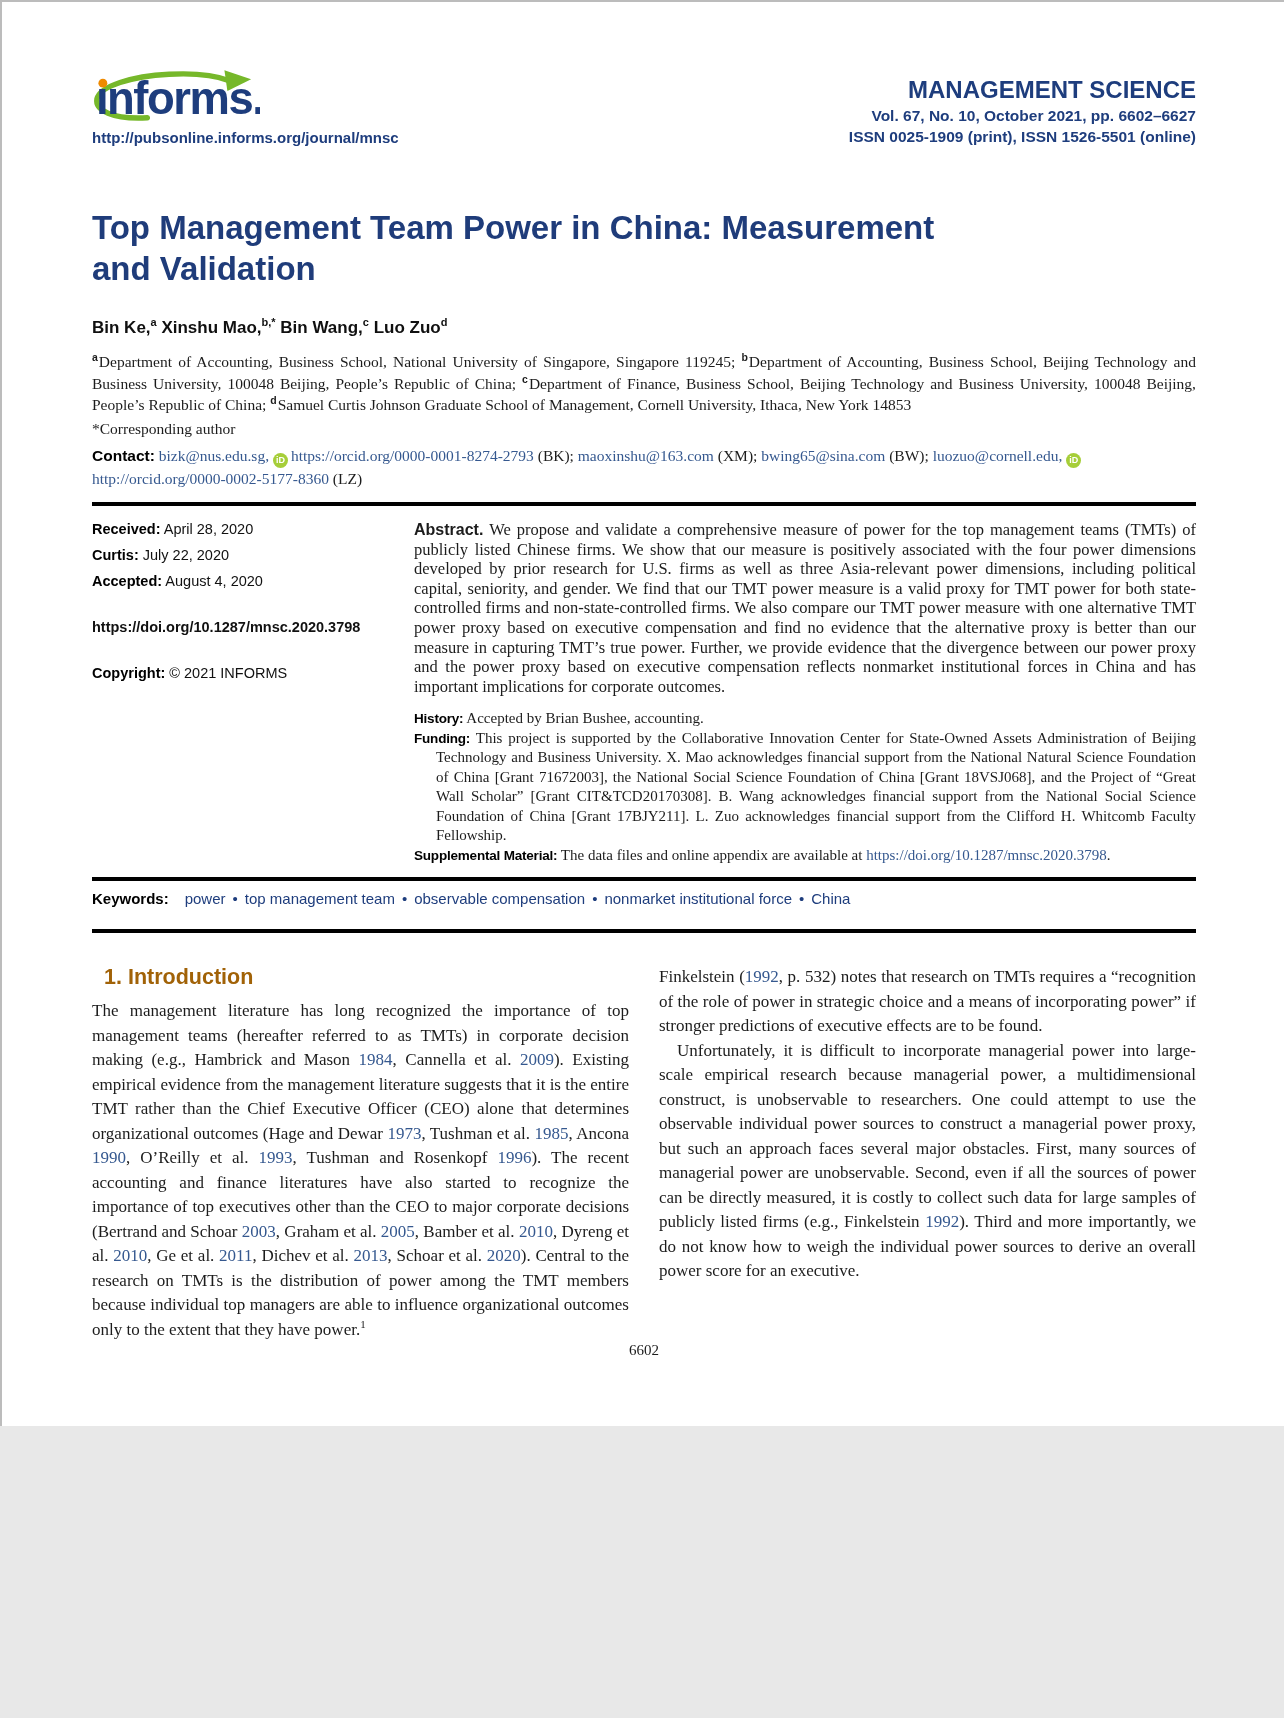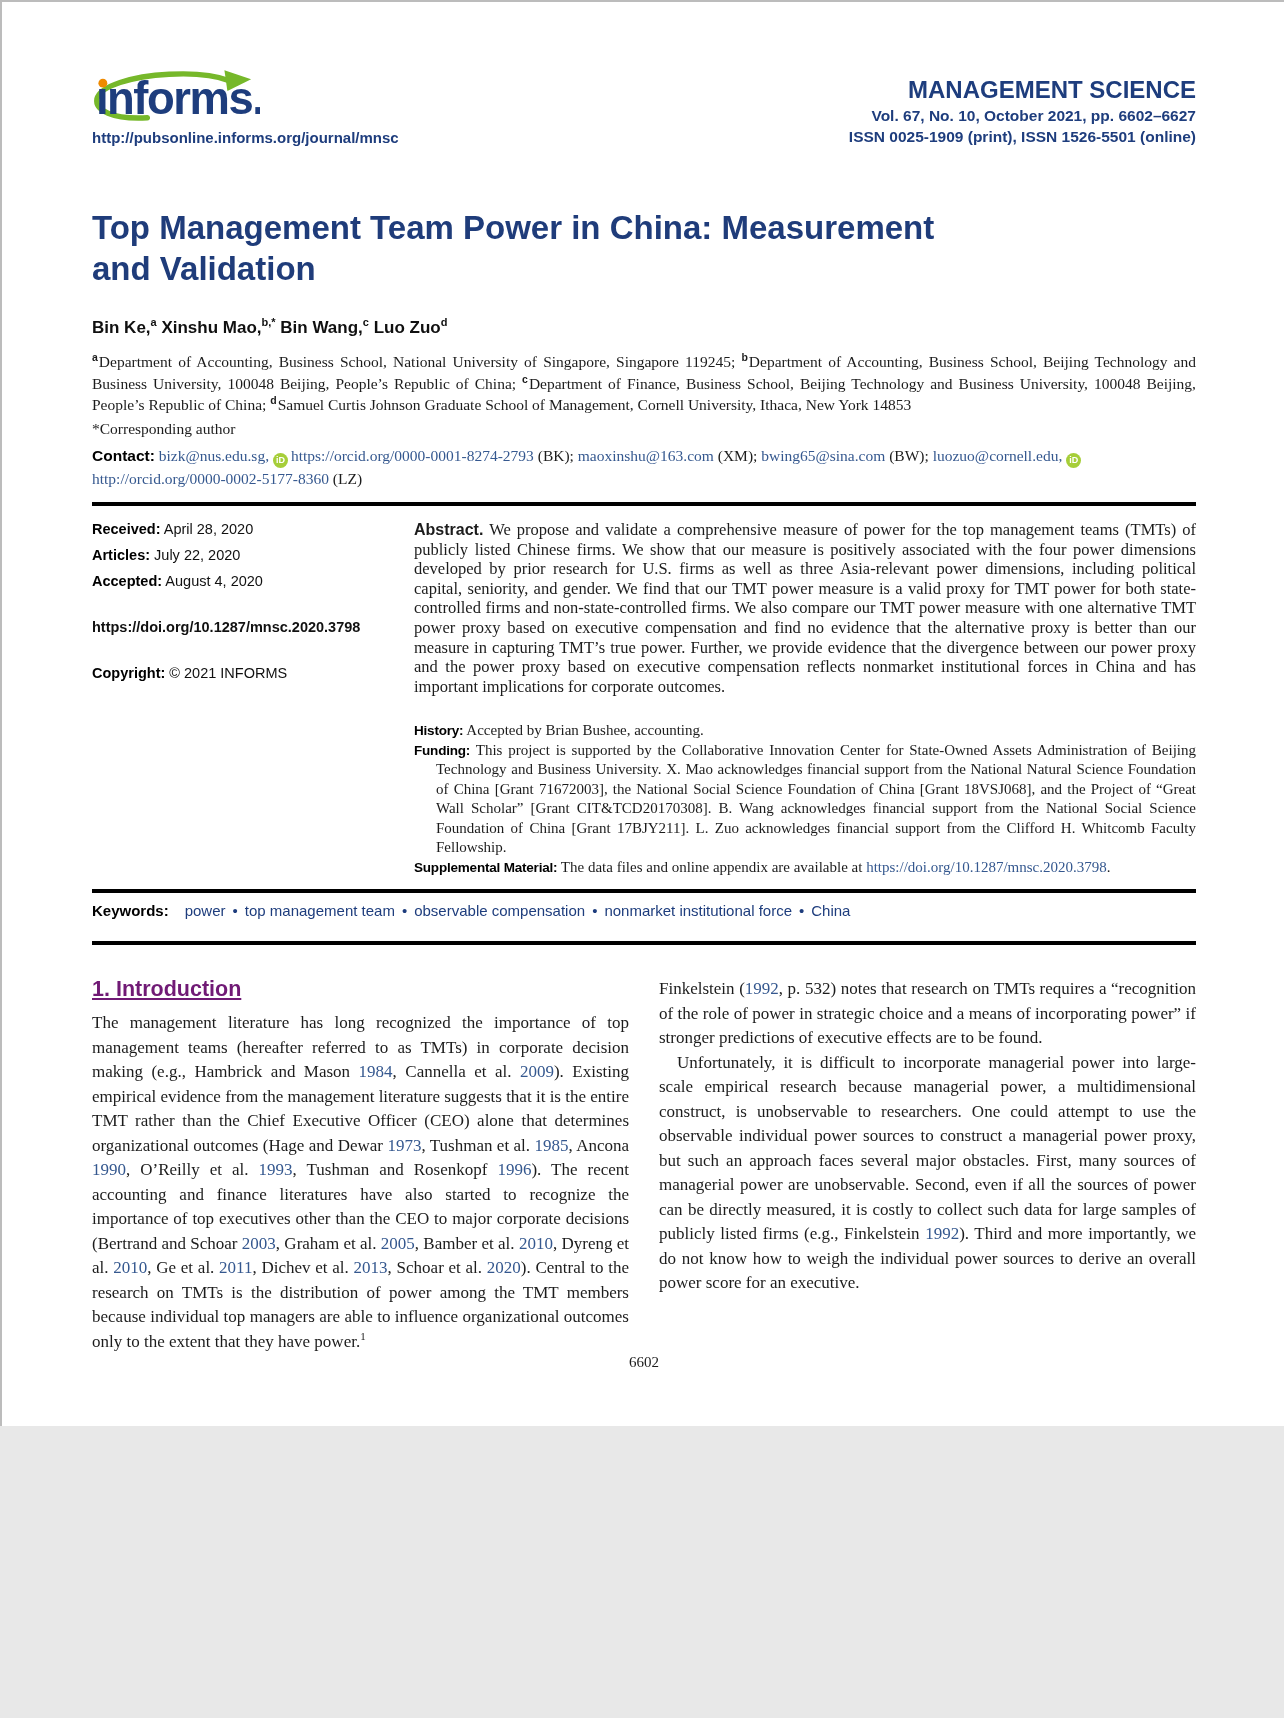--- a/index.html
+++ b/index.html
@@ -32,32 +32,32 @@
   .abs-grid{display:flex;margin-top:14px;gap:20px;}
   .meta{width:302px;flex:none;box-sizing:border-box;padding-right:24px;
         font-family:"Liberation Sans",sans-serif;font-size:14.5px;line-height:19px;color:#111;}
   .meta .row{margin-bottom:7px;}
   .meta .gap{margin-top:27px;}
   .meta .val-block{display:block;}
   .doi-link{font-weight:bold;color:#111;}
   .abscol{flex:1;min-width:0;}
   .abstract{font-size:16.5px;line-height:19.6px;text-align:justify;margin:0;}
   .ablabel{font:bold 16px "Liberation Sans",sans-serif;}
-  .notes{margin-top:25px;}
+  .notes{margin-top:13px;}
   .note{font-size:15px;line-height:19.5px;text-align:justify;margin:0;padding-left:22px;text-indent:-22px;}
   .note .lbl{font-size:13.5px;letter-spacing:-0.2px;}
   
   .kwrow{padding:9px 0 10px;font-family:"Liberation Sans",sans-serif;font-size:15px;}
   .kwlabel{margin-right:16px;}
   .kw,.kwsep{color:#1e3d7d;}
   .kwsep{margin:0 7px;}
   
   .columns{display:flex;gap:30px;margin-top:32px;}
   .col{flex:1;min-width:0;}
-  .sechead{font:bold 21.5px "Liberation Sans",sans-serif;color:#701a75;margin:0 0 9px;text-decoration:underline;}
+  .sechead{font:bold 21.5px "Liberation Sans",sans-serif;color:#a16207;margin:0 12px 9px;}
   .col p{font-size:17px;line-height:24.5px;text-align:justify;margin:0;}
   .col p.indent{text-indent:18px;}
   .col sup{font-size:11px;line-height:0;}
   .pageno{text-align:center;font-size:15px;}
 </style>
 </head>
 <body>
 
 <div class="page">
 
@@ -86,21 +86,21 @@
 
   <p class="corresp">*Corresponding author</p>
 
   <p class="contact"><span class="lbl">Contact:</span><span> <span class="lnk">bizk@nus.edu.sg, </span><span class="orcid">iD</span><span class="lnk">https://orcid.org/0000-0001-8274-2793</span><span> (BK); </span><span class="lnk">maoxinshu@163.com</span><span> (XM); </span><span class="lnk">bwing65@sina.com</span><span> (BW); </span><span class="lnk">luozuo@cornell.edu, </span><span class="orcid">iD</span><span class="lnk">http://orcid.org/0000-0002-5177-8360</span><span> (LZ)</span></span></p>
 
   <hr class="rule">
 
   <section class="abs-grid">
     <div class="meta">
       <div class="row"><span class="lbl">Received:</span> <span>April 28, 2020</span></div>
-      <div class="row"><span class="lbl">Articles:</span> <span>July 22, 2020</span></div>
+      <div class="row"><span class="lbl">Curtis:</span> <span>July 22, 2020</span></div>
       <div class="row"><span class="lbl">Accepted:</span> <span>August 4, 2020</span></div>
       <div class="row gap"><span class="doi-link">https://doi.org/10.1287/mnsc.2020.3798</span></div>
       <div class="row gap"><span class="lbl">Copyright:</span> <span>© 2021 INFORMS</span></div>
     </div>
     <div class="abscol">
       <p class="abstract"><span class="ablabel">Abstract.</span><span> We propose and validate a comprehensive measure of power for the top management teams (TMTs) of publicly listed Chinese firms. We show that our measure is positively associated with the four power dimensions developed by prior research for U.S. firms as well as three Asia-relevant power dimensions, including political capital, seniority, and gender. We find that our TMT power measure is a valid proxy for TMT power for both state-controlled firms and non-state-controlled firms. We also compare our TMT power measure with one alternative TMT power proxy based on executive compensation and find no evidence that the alternative proxy is better than our measure in capturing TMT’s true power. Further, we provide evidence that the divergence between our power proxy and the power proxy based on executive compensation reflects nonmarket institutional forces in China and has important implications for corporate outcomes.</span></p>
       <div class="notes">
         <p class="note"><span class="lbl">History:</span><span><span> Accepted by Brian Bushee, accounting.</span></span></p>
         <p class="note"><span class="lbl">Funding:</span><span><span> This project is supported by the Collaborative Innovation Center for State-Owned Assets Administration of Beijing Technology and Business University. X. Mao acknowledges financial support from the National Natural Science Foundation of China [Grant 71672003], the National Social Science Foundation of China [Grant 18VSJ068], and the Project of “Great Wall Scholar” [Grant CIT&amp;TCD20170308]. B. Wang acknowledges financial support from the National Social Science Foundation of China [Grant 17BJY211]. L. Zuo acknowledges financial support from the Clifford H. Whitcomb Faculty Fellowship.</span></span></p>
         <p class="note"><span class="lbl">Supplemental Material:</span><span><span> The data files and online appendix are available at </span><span class="lnk">https://doi.org/10.1287/mnsc.2020.3798</span><span>.</span></span></p>

